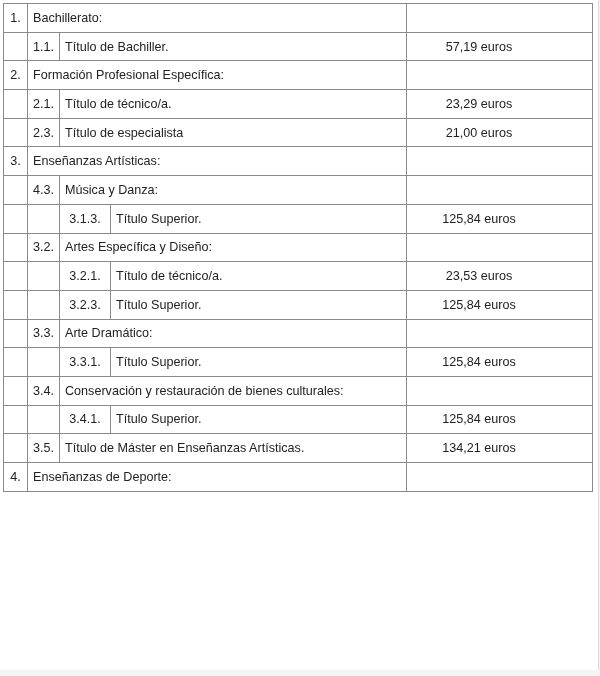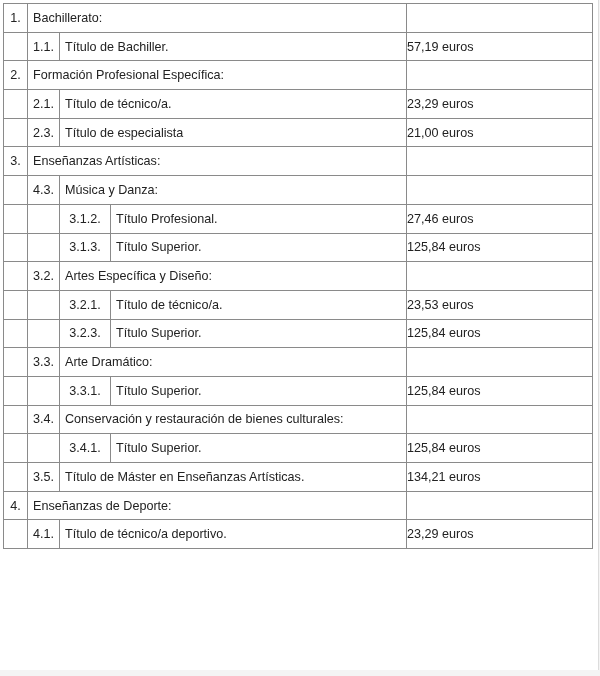--- a/index.html
+++ b/index.html
@@ -6,21 +6,21 @@
   body { width: 600px; height: 676px; position: relative; overflow: hidden;
          font-family: "Liberation Sans", "DejaVu Sans", sans-serif; }
   .page { position: absolute; left: 0; top: 0; width: 598px; height: 670px; background: #ffffff;
           border-right: 1px solid #dcdcdc; }
   .doc-table { position: absolute; left: 3px; top: 3px; width: 589px;
                border-collapse: collapse; table-layout: fixed; font-size: 12.6px; color: #222; }
   .doc-table td { border: 1px solid #8a8a8a; height: 27.7px; padding: 0; vertical-align: middle;
                   white-space: nowrap; overflow: hidden; }
   .num { text-align: center; }
   .txt { padding-left: 5px !important; margin-top: 42px; }
-  .val { text-align: left; padding-right: 41px !important; }
+  .val { text-align: center; padding-right: 41px !important; }
 </style>
 </head>
 <body>
 
 <div class="page">
   <table class="doc-table">
     <colgroup>
       <col style="width:24px">
         <col style="width:32px">
         <col style="width:51px">
@@ -59,27 +59,20 @@
         <tr>
           <td class="num">3.</td>
           <td class="txt" colspan="3">Enseñanzas Artísticas:</td>
           <td class="val"></td>
         </tr>
         <tr>
           <td></td>
           <td class="num">4.3.</td>
           <td class="txt" colspan="2">Música y Danza:</td>
           <td class="val"></td>
-        </tr>
-        <tr>
-          <td></td>
-          <td></td>
-          <td class="num">3.1.2.</td>
-          <td class="txt">Título Profesional.</td>
-          <td class="val">27,46 euros</td>
         </tr>
         <tr>
           <td></td>
           <td></td>
           <td class="num">3.1.3.</td>
           <td class="txt">Título Superior.</td>
           <td class="val">125,84 euros</td>
         </tr>
         <tr>
           <td></td>
@@ -131,21 +124,15 @@
           <td></td>
           <td class="num">3.5.</td>
           <td class="txt" colspan="2">Título de Máster en Enseñanzas Artísticas.</td>
           <td class="val">134,21 euros</td>
         </tr>
         <tr>
           <td class="num">4.</td>
           <td class="txt" colspan="3">Enseñanzas de Deporte:</td>
           <td class="val"></td>
         </tr>
-        <tr>
-          <td></td>
-          <td class="num">4.1.</td>
-          <td class="txt" colspan="2">Título de técnico/a deportivo.</td>
-          <td class="val">23,29 euros</td>
-        </tr>
       </tbody>
   </table>
 </div>
 
 </body></html>

